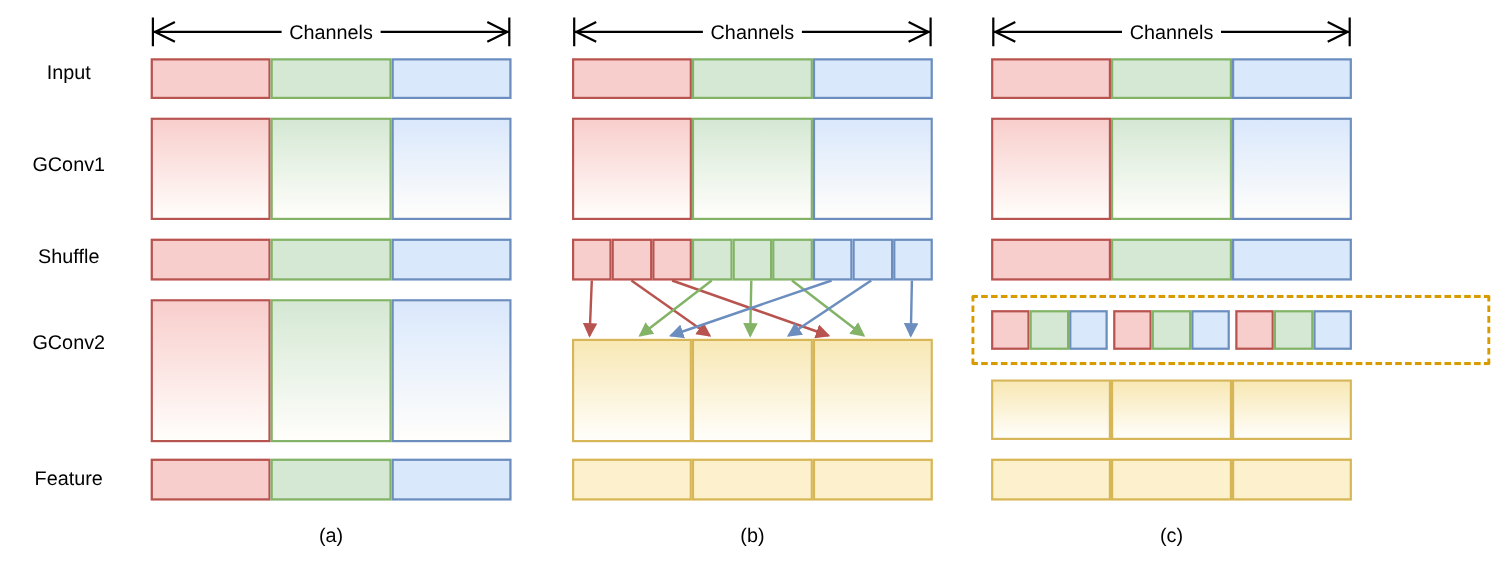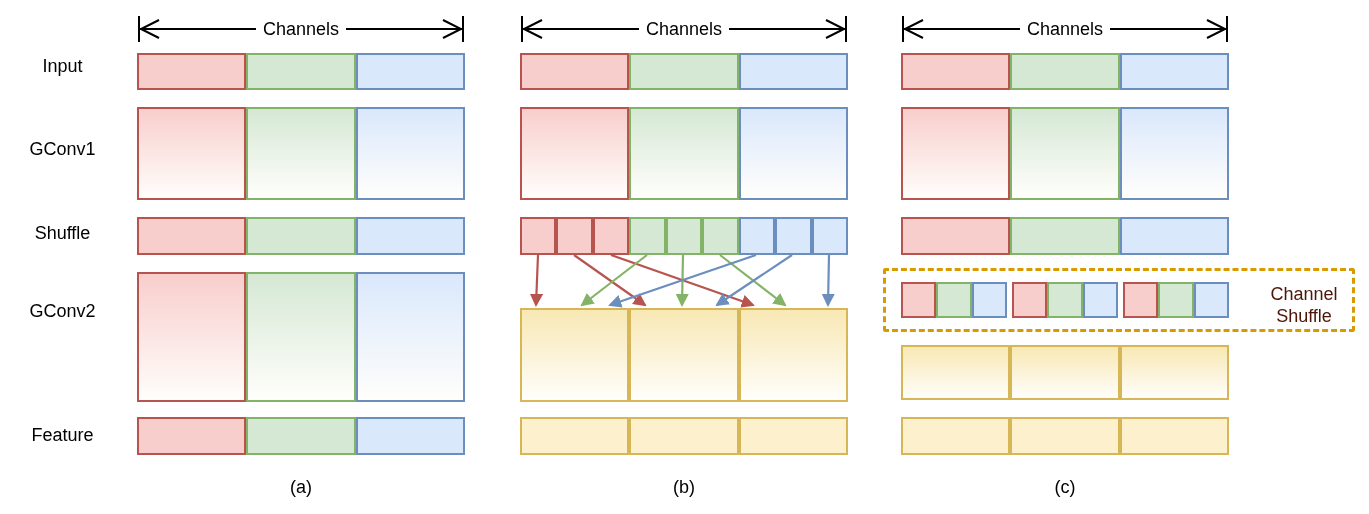--- a/index.html
+++ b/index.html
@@ -180,22 +180,20 @@
       <div class="seg" style="border-color: rgb(184, 84, 80); background: rgb(248, 206, 204);"></div>
       <div class="seg" style="border-color: rgb(130, 179, 102); background: rgb(213, 232, 212);"></div>
       <div class="seg" style="border-color: rgb(108, 142, 191); background: rgb(218, 232, 252);"></div>
       <div class="seg" style="border-color: rgb(184, 84, 80); background: rgb(248, 206, 204);"></div>
       <div class="seg" style="border-color: rgb(130, 179, 102); background: rgb(213, 232, 212);"></div>
       <div class="seg" style="border-color: rgb(108, 142, 191); background: rgb(218, 232, 252);"></div>
       <div class="seg" style="border-color: rgb(184, 84, 80); background: rgb(248, 206, 204);"></div>
       <div class="seg" style="border-color: rgb(130, 179, 102); background: rgb(213, 232, 212);"></div>
       <div class="seg" style="border-color: rgb(108, 142, 191); background: rgb(218, 232, 252);"></div>
     </div>
-  <div class="shuffle-label" style="color: rgb(77, 22, 8);">Channel
-Shuffle</div>
 
   <div class="bar" style="top:345px;height:55px">
       <div class="seg" style="border-color: rgb(214, 182, 86); background: linear-gradient(rgb(248, 232, 180), rgb(255, 254, 251));"></div>
       <div class="seg" style="border-color: rgb(214, 182, 86); background: linear-gradient(rgb(248, 232, 180), rgb(255, 254, 251));"></div>
       <div class="seg" style="border-color: rgb(214, 182, 86); background: linear-gradient(rgb(248, 232, 180), rgb(255, 254, 251));"></div>
     </div>
   <div class="bar" style="top:417px;height:38px">
       <div class="seg" style="border-color: rgb(214, 182, 86); background: rgb(253, 241, 205);"></div>
       <div class="seg" style="border-color: rgb(214, 182, 86); background: rgb(253, 241, 205);"></div>
       <div class="seg" style="border-color: rgb(214, 182, 86); background: rgb(253, 241, 205);"></div>

